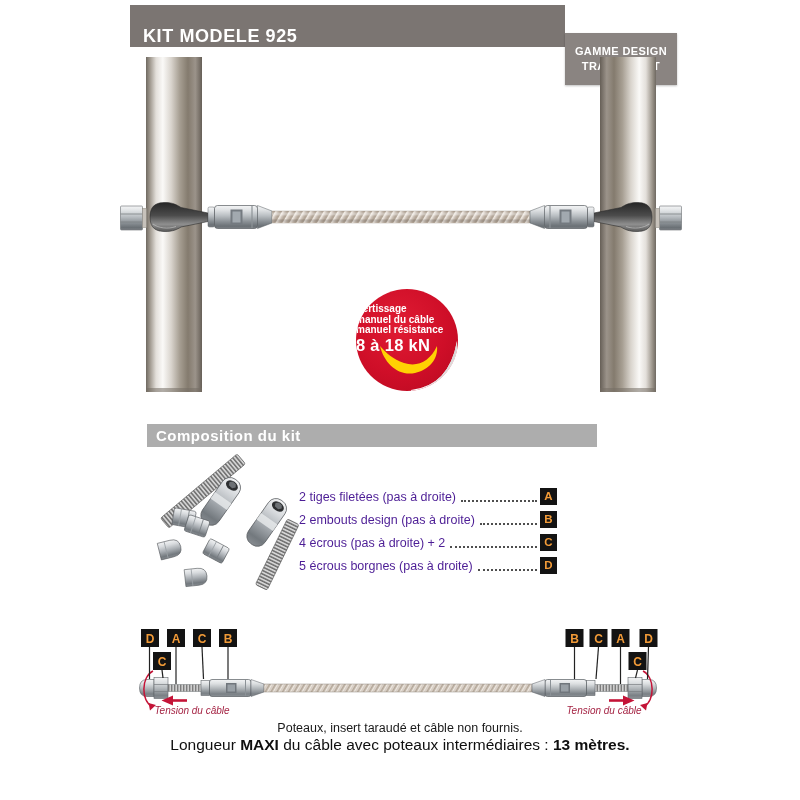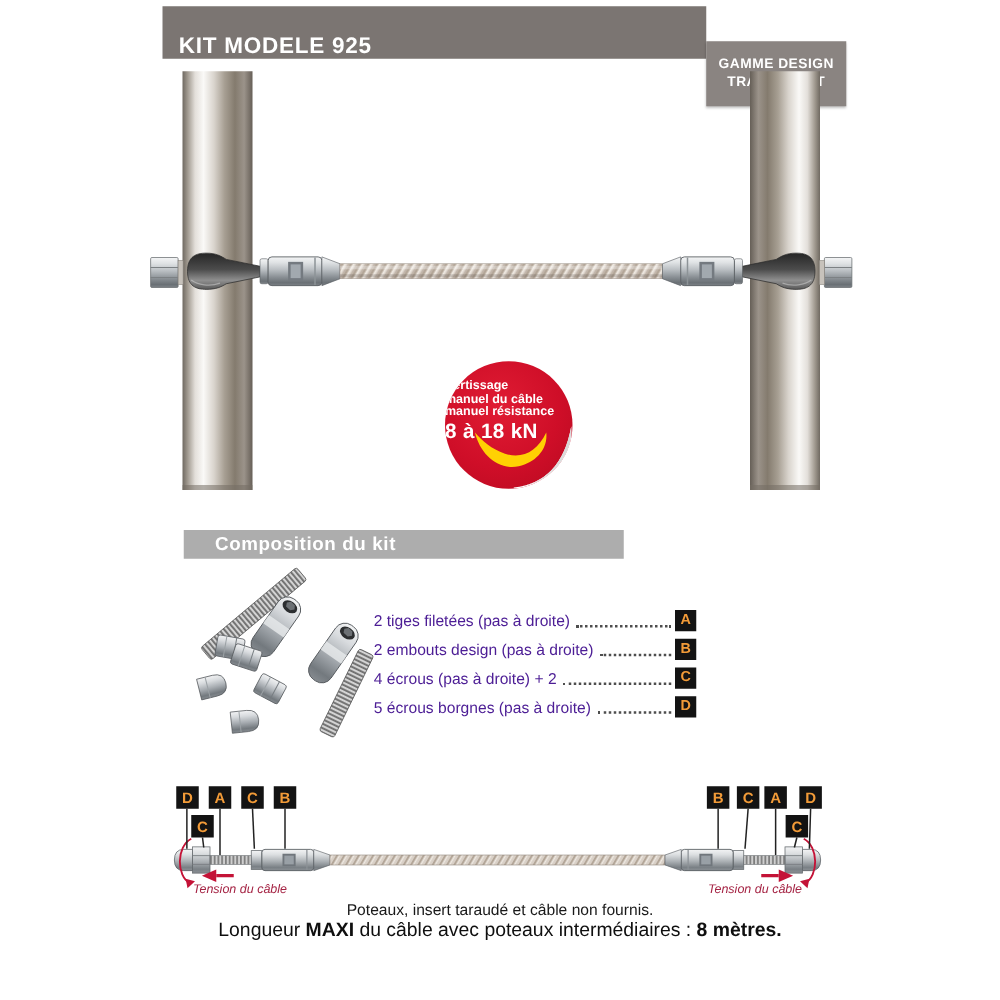--- a/index.html
+++ b/index.html
@@ -30,22 +30,22 @@
     position:absolute;left:356px;top:289px;width:102px;height:102px;border-radius:50%;
     background:radial-gradient(circle at 42% 36%, #e01c33 0%, #cf0e28 55%, #b60a20 100%);
     overflow:hidden;text-align:left;color:#fff;
   }
   .sticker .s-line{position:relative;z-index:3;font-weight:bold;font-size:10px;line-height:10.5px;}
   .sticker .s-line.first{margin-top:15px;}
   .sticker .s-big{position:relative;z-index:3;font-weight:bold;font-size:16.5px;line-height:18px;letter-spacing:.3px;}
   .sticker svg{position:absolute;left:0;top:0;z-index:2;}
   
   .comp-bar{
-    position:absolute;left:147px;top:424px;width:352px;height:23px;background:#adadad;
-    color:#fff;font-weight:bold;font-size:15px;letter-spacing:.5px;line-height:23px;padding-left:25px;
+    position:absolute;left:147px;top:424px;width:450px;height:23px;background:#adadad;
+    color:#fff;font-weight:bold;font-size:15px;letter-spacing:.5px;line-height:23px;padding-left:9px;
     box-sizing:border-box;
   }
   
   .parts-list{position:absolute;left:299px;top:485px;width:258px;}
   .p-row{display:flex;align-items:center;height:23px;}
   .p-row .p-label{font-size:12.5px;color:#4c1d95;white-space:nowrap;}
   .p-row .p-leader{flex:1 1 auto;border-bottom:2px dotted #4e4e4e;height:1px;align-self:flex-end;margin:0 3px 6px 5px;}
   .p-row .p-badge{
     flex:0 0 auto;width:17px;height:17px;background:#131313;color:#f29b38;
     font-weight:bold;font-size:11.5px;line-height:17px;text-align:center;
@@ -352,16 +352,16 @@
 
     <text class="tension" x="192" y="714" text-anchor="middle">Tension du câble</text>
     <text class="tension" x="604" y="714" text-anchor="middle">Tension du câble</text>
   </svg>
 
   <div class="foot-note">Poteaux, insert taraudé et câble non fournis.</div>
   <div class="foot-main">
     <span>Longueur</span>
     <b>MAXI</b>
     <span>du câble avec poteaux intermédiaires :</span>
-    <b>8 mètres.</b>
+    <b>13 mètres.</b>
   </div>
 
 </div>
 
 </body></html>

